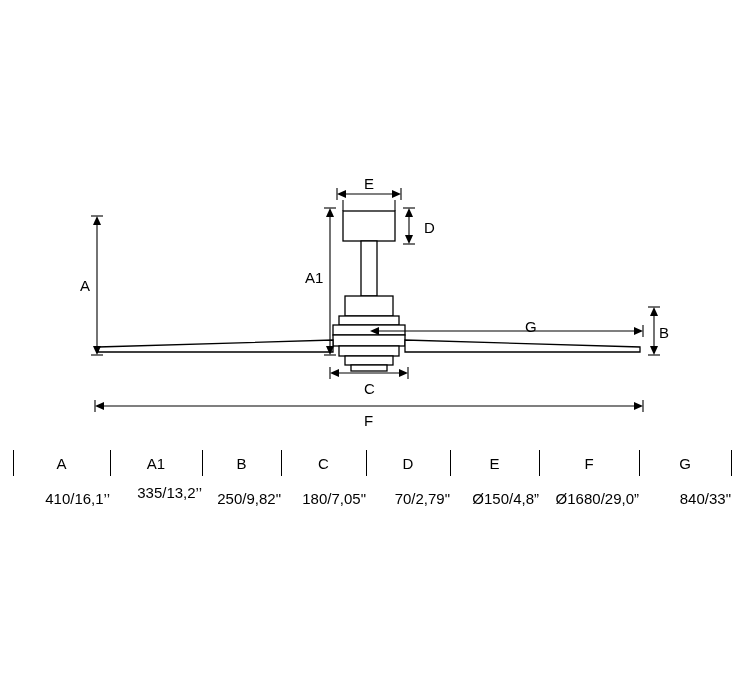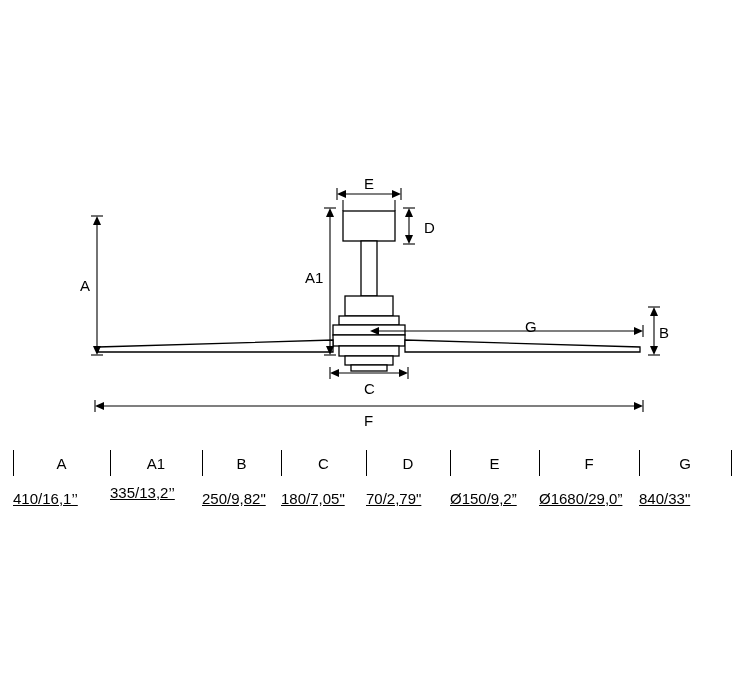--- a/index.html
+++ b/index.html
@@ -28,23 +28,22 @@
     color: #000;
     white-space: nowrap;
   }
   .tbl-head {
     font-size: 15px;
     text-align: center;
     white-space: nowrap;
   }
   .tbl-val {
     font-size: 15px;
-    text-align: left;
+    text-align: right;
     white-space: nowrap;
-    text-decoration: underline;
   }
   svg { display: block; }
   .sep {
     position: absolute;
     width: 1px;
     background: #000;
   }
 </style>
 </head>
 <body>
@@ -182,18 +181,18 @@
     <div class="abs tbl-head" style="left:366px; top:7px; width:84px;">D</div>
     <div class="abs tbl-head" style="left:450px; top:7px; width:89px;">E</div>
     <div class="abs tbl-head" style="left:539px; top:7px; width:100px;">F</div>
     <div class="abs tbl-head" style="left:639px; top:7px; width:92px;">G</div>
 
     <div class="abs tbl-val" style="left:13px;  top:42px; width:97px;">410/16,1’’</div>
     <div class="abs tbl-val" style="left:110px; top:36px; width:92px;">335/13,2’’</div>
     <div class="abs tbl-val" style="left:202px; top:42px; width:79px;">250/9,82"</div>
     <div class="abs tbl-val" style="left:281px; top:42px; width:85px;">180/7,05"</div>
     <div class="abs tbl-val" style="left:366px; top:42px; width:84px;">70/2,79"</div>
-    <div class="abs tbl-val" style="left:450px; top:42px; width:89px;">Ø150/9,2”</div>
+    <div class="abs tbl-val" style="left:450px; top:42px; width:89px;">Ø150/4,8”</div>
     <div class="abs tbl-val" style="left:539px; top:42px; width:100px;">Ø1680/29,0”</div>
     <div class="abs tbl-val" style="left:639px; top:42px; width:92px;">840/33"</div>
   </div>
 
 </div>
 
 </body></html>

